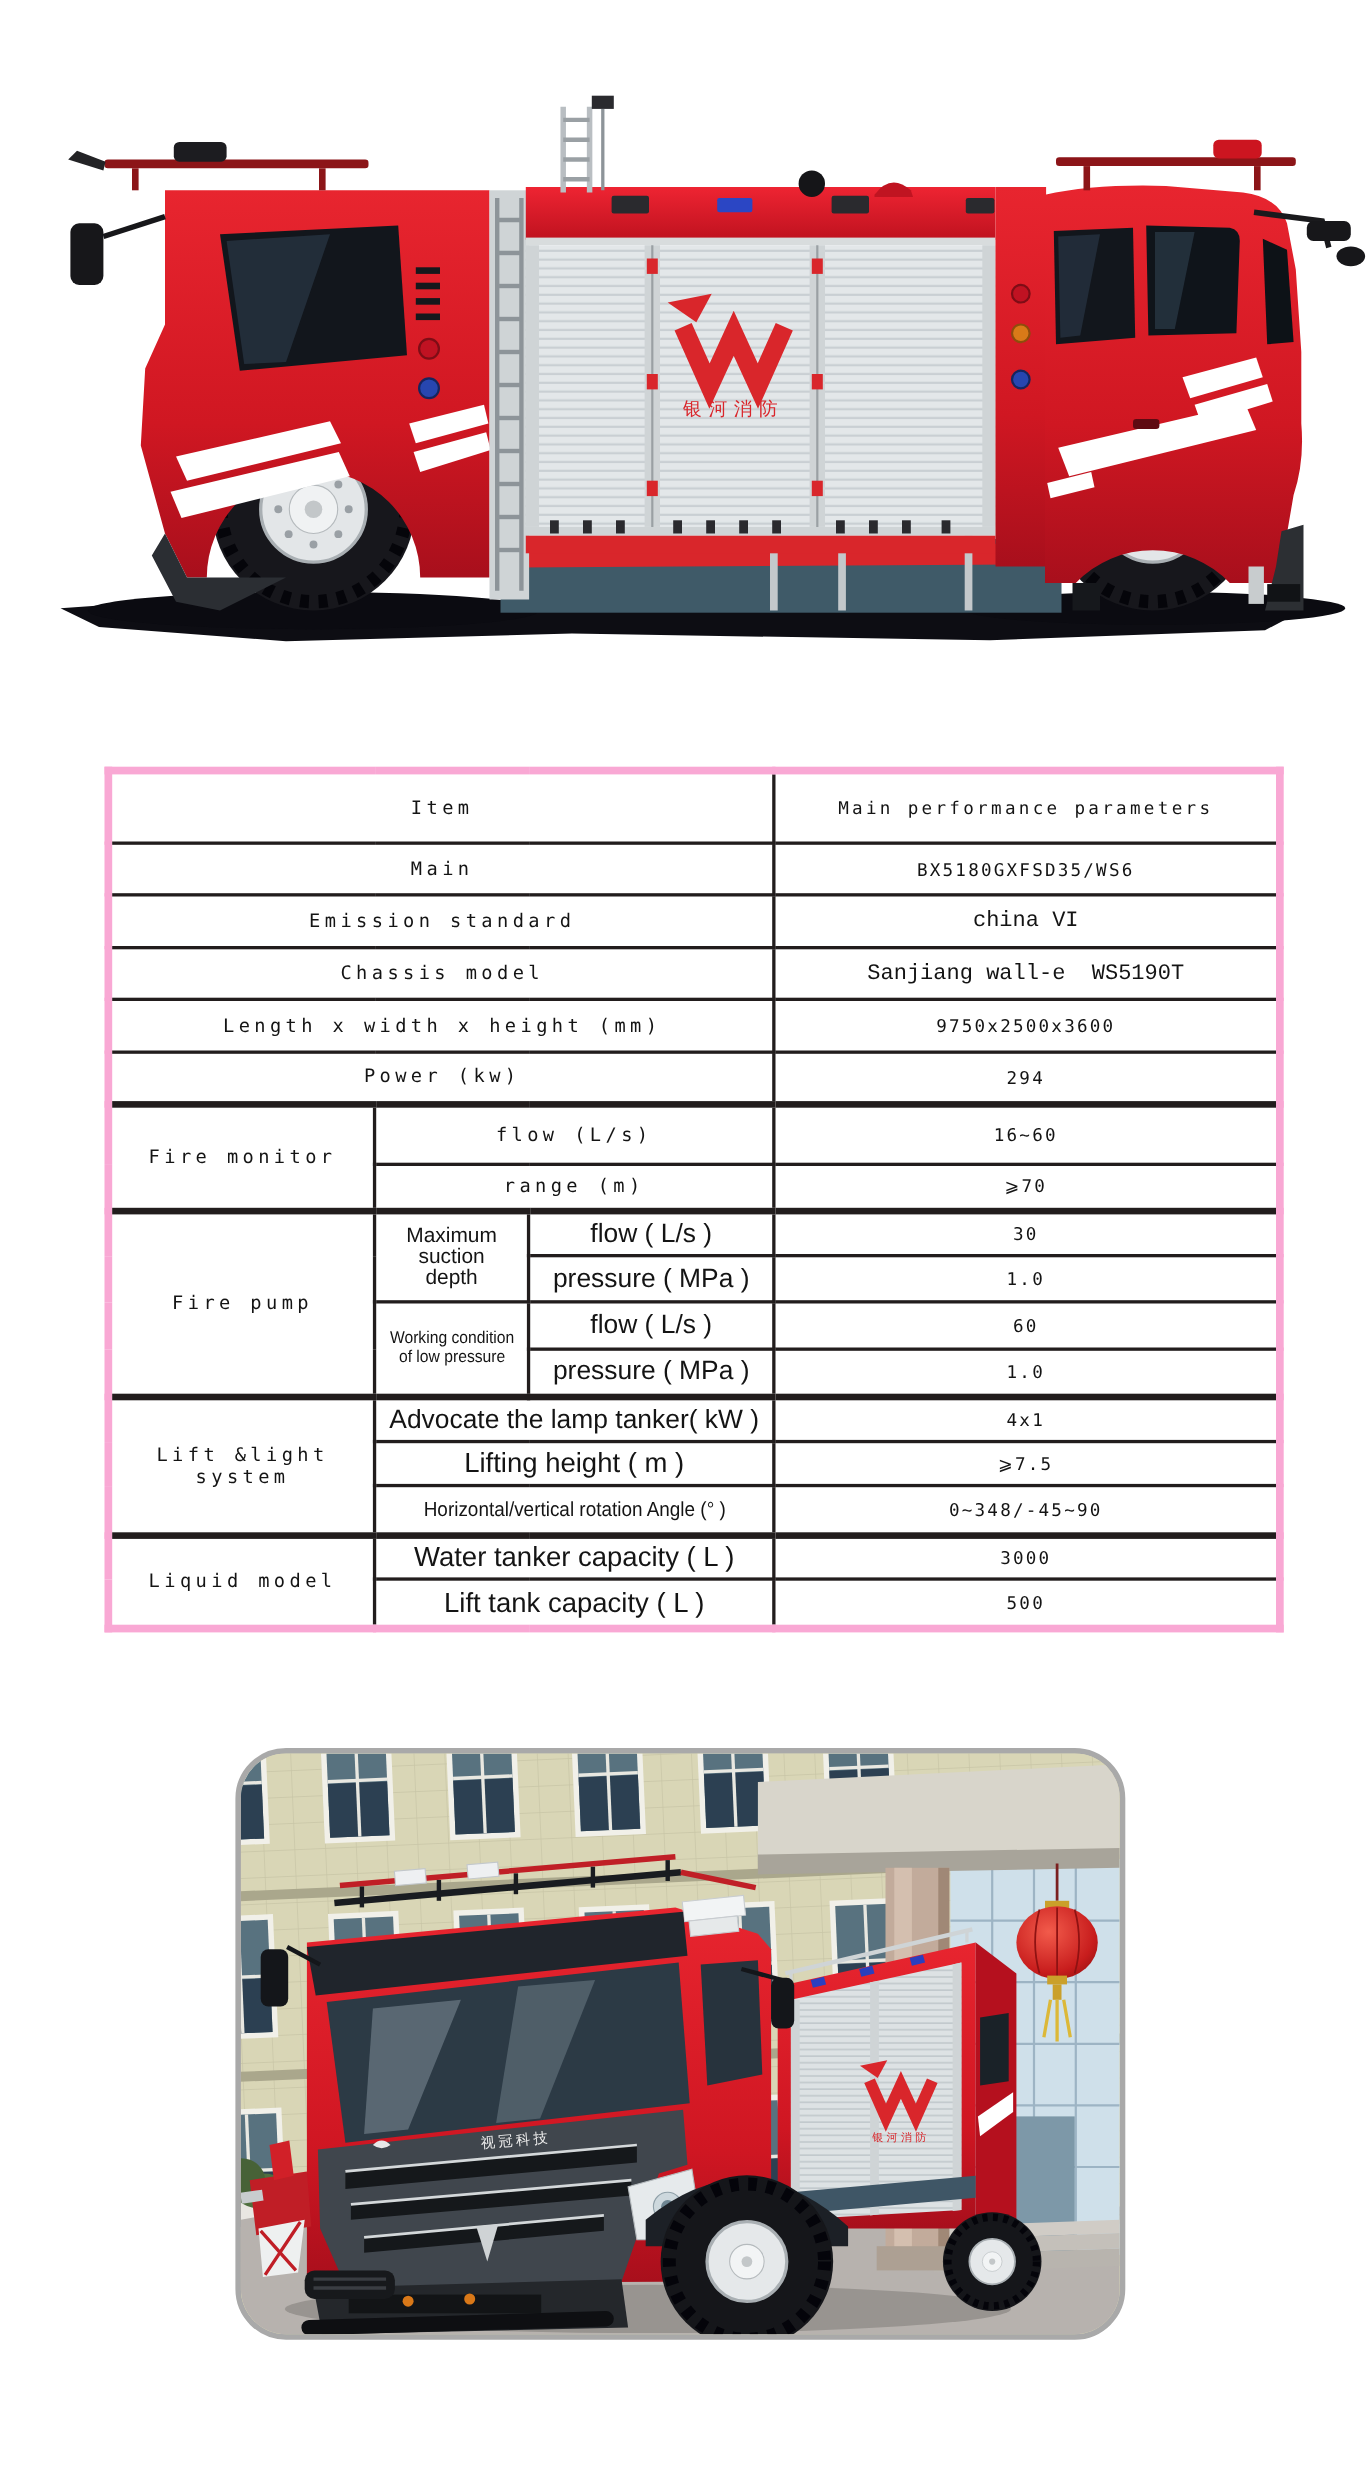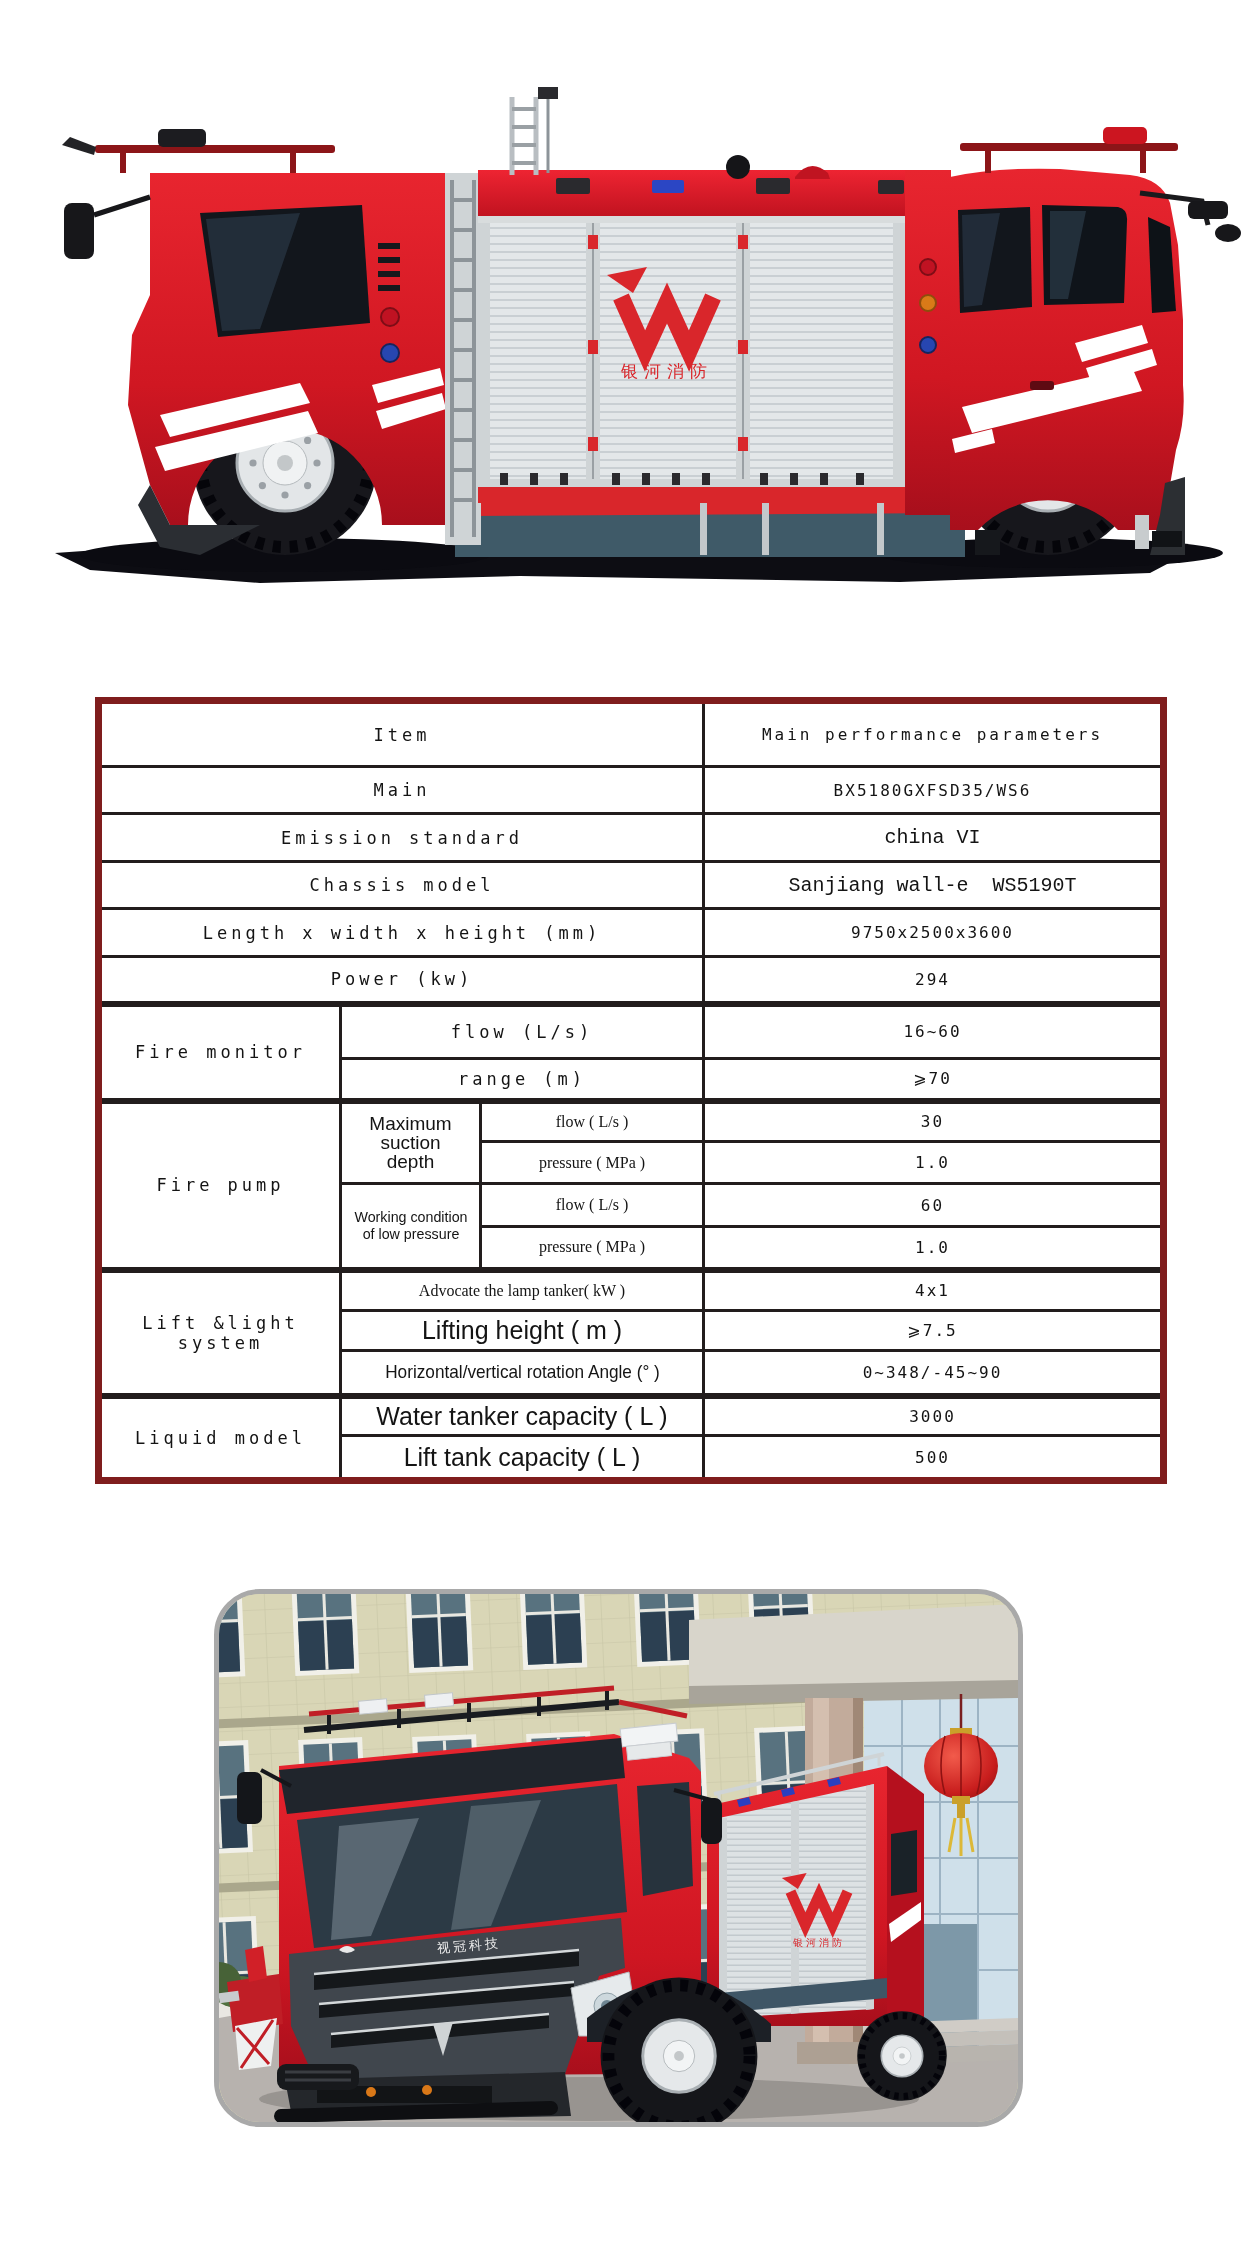--- a/index.html
+++ b/index.html
@@ -3,29 +3,29 @@
 <meta charset="utf-8">
 <style>
   html,body{margin:0;padding:0;background:#ffffff;}
   body{width:1245px;height:2254px;position:relative;font-family:"Liberation Sans",sans-serif;overflow:hidden;}
 
   
   .truck-illustration{position:absolute;left:0;top:85px;width:1245px;height:505px;}
 
   
   table.spec{position:absolute;left:95px;top:697px;width:1065px;height:786px;
-    border-collapse:collapse;table-layout:fixed;border:7px solid #7f1d1d;background:#fff;}
+    border-collapse:collapse;table-layout:fixed;border:7px solid #f9a8d4;background:#fff;}
   table.spec td{border:3px solid #221d1d;text-align:center;vertical-align:middle;
     padding:0 2px;color:#141414;overflow:hidden;}
   tr.sec td{border-top-width:6px;}
   .sp   {font-family:"DejaVu Sans Mono",monospace;font-size:17px;letter-spacing:4px;}
   .sph  {font-family:"DejaVu Sans Mono",monospace;font-size:16px;letter-spacing:3px;}
   .spv  {font-family:"DejaVu Sans Mono",monospace;font-size:16px;letter-spacing:2px;white-space:pre;}
   .sans20{font-family:Liberation Mono, monospace;font-size:20px;white-space:pre;}
-  .big23 {font-family:Liberation Serif, serif;font-size:16px;}
+  .big23 {font-family:Liberation Sans, sans-serif;font-size:24px;}
   .big25 {font-family:"Liberation Sans",sans-serif;font-size:25px;}
   .sub19 {font-family:"Liberation Sans",sans-serif;font-size:19px;line-height:1.02;white-space:pre-line;}
   .sub15 {font-family:"Liberation Sans",sans-serif;font-size:15.5px;line-height:1.05;white-space:pre-line;transform:scaleX(.92);}
   .cond18{font-family:"Liberation Sans",sans-serif;font-size:18.5px;transform:scaleX(.93);white-space:nowrap;}
   .grp   {white-space:pre-line;}
 
   
   .photo{position:absolute;left:214px;top:1589px;width:809px;height:538px;
     border-radius:46px;border:5px solid #a9a9a9;overflow:hidden;background:#d9d6b6;box-sizing:border-box;}
   .photo svg{display:block;width:799px;height:528px;}

